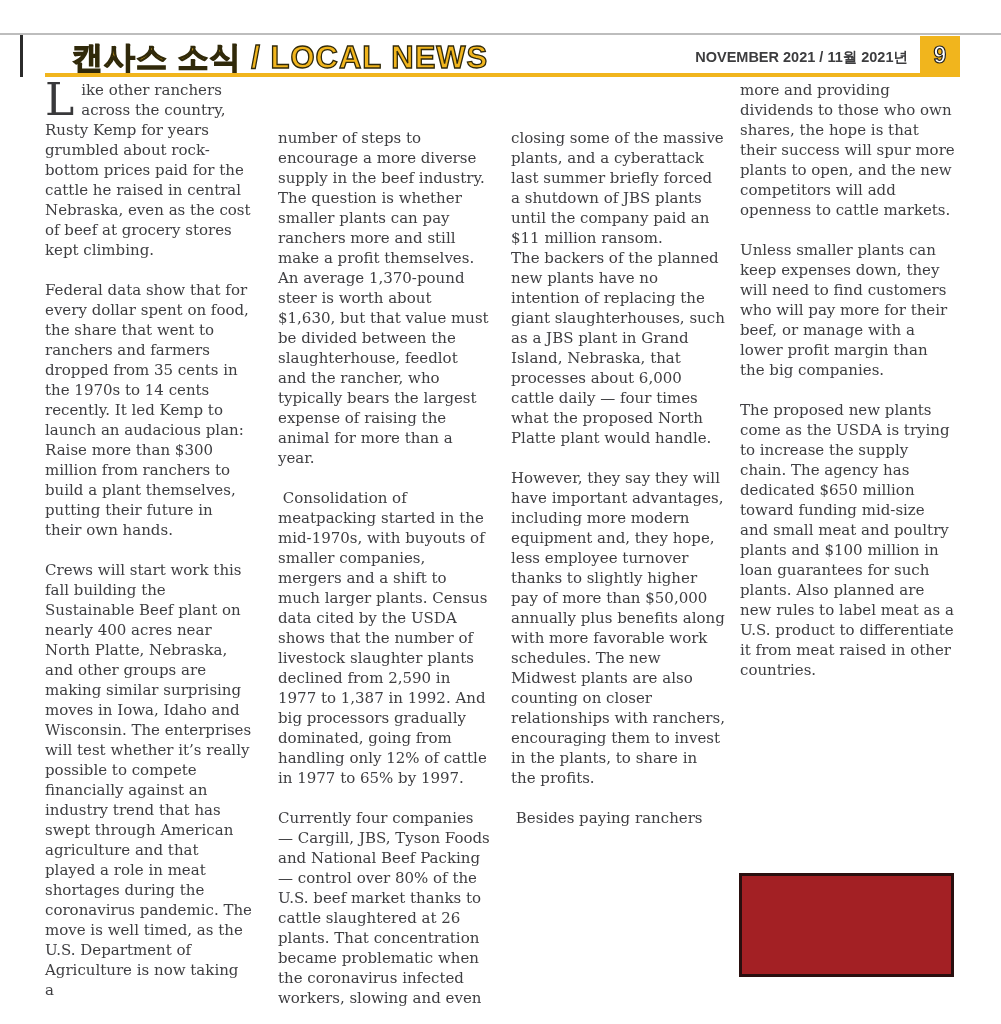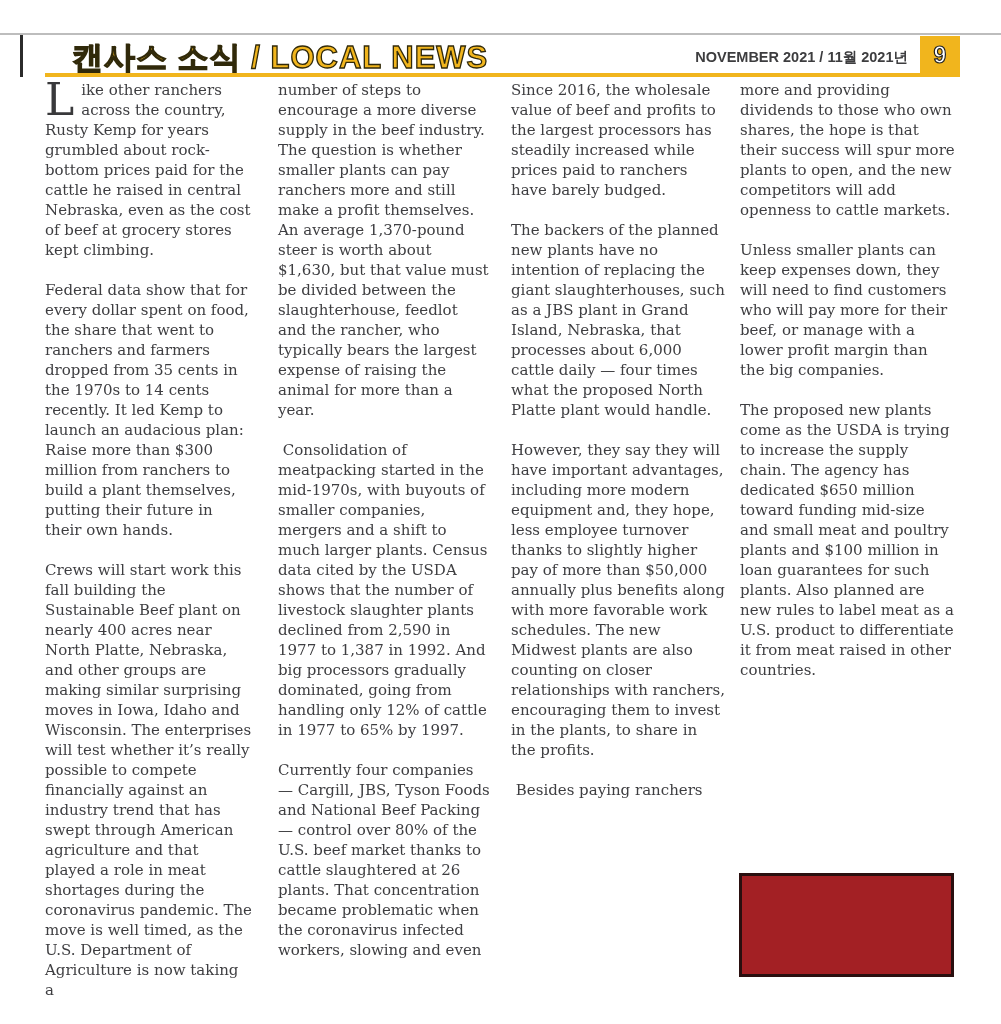--- a/index.html
+++ b/index.html
@@ -46,21 +46,21 @@
     position:absolute; top:80px;
     font-size:15px; line-height:20px;
     color:var(--body_text,#3e3e41);
     text-align:left;
   }
   #col-0 { left:45px;  width:207px; }
   #col-1 { left:278px; width:212px; }
   #col-2 { left:511px; width:214px; }
   #col-3 { left:740px; width:216px; }
   .para { margin:0 0 20px 0; white-space:pre-wrap; }
-  .para.no-gap { margin-bottom:0; }
+  .para.no-gap { margin-bottom:0;margin-top:48px; }
   .dropcap {
     float:left; font-size:44px; line-height:34px;
     padding:3px 7px 0 0; color:#39393b;
   }
   .red-box {
     position:absolute; left:739px; top:873px; width:215px; height:104px;
     background:var(--red_box,#a32024);
     border:3px solid #2a0f0f; box-sizing:border-box;
   }
 </style>
@@ -85,21 +85,21 @@
         <p class="para">Federal data show that for every dollar spent on food, the share that went to ranchers and farmers dropped from 35 cents in the 1970s to 14 cents recently. It led Kemp to launch an audacious plan: Raise more than $300 million from ranchers to build a plant themselves, putting their future in their own hands.</p>
         <p class="para">Crews will start work this fall building the Sustainable Beef plant on nearly 400 acres near North Platte, Nebraska, and other groups are making similar surprising moves in Iowa, Idaho and Wisconsin. The enterprises will test whether it’s really possible to compete financially against an industry trend that has swept through American agriculture and that played a role in meat shortages during the coronavirus pandemic. The move is well timed, as the U.S. Department of Agriculture is now taking a</p>
       </div>
     <div class="col" id="col-1">
         <p class="para no-gap">number of steps to encourage a more diverse supply in the beef industry.</p>
         <p class="para">The question is whether smaller plants can pay ranchers more and still make a profit themselves. An average 1,370-pound steer is worth about $1,630, but that value must be divided between the slaughterhouse, feedlot and the rancher, who typically bears the largest expense of raising the animal for more than a year.</p>
         <p class="para"> Consolidation of meatpacking started in the mid-1970s, with buyouts of smaller companies, mergers and a shift to much larger plants. Census data cited by the USDA shows that the number of livestock slaughter plants declined from 2,590 in 1977 to 1,387 in 1992. And big processors gradually dominated, going from handling only 12% of cattle in 1977 to 65% by 1997.</p>
         <p class="para">Currently four companies — Cargill, JBS, Tyson Foods and National Beef Packing — control over 80% of the U.S. beef market thanks to cattle slaughtered at 26 plants. That concentration became problematic when the coronavirus infected workers, slowing and even</p>
       </div>
     <div class="col" id="col-2">
-        <p class="para">Since 2016, the wholesale value of beef and profits to the largest processors has steadily increased while prices paid to ranchers have barely budged.</p>
+        <p class="para no-gap">closing some of the massive plants, and a cyberattack last summer briefly forced a shutdown of JBS plants until the company paid an $11 million ransom.</p>
         <p class="para">The backers of the planned new plants have no intention of replacing the giant slaughterhouses, such as a JBS plant in Grand Island, Nebraska, that processes about 6,000 cattle daily — four times what the proposed North Platte plant would handle.</p>
         <p class="para">However, they say they will have important advantages, including more modern equipment and, they hope, less employee turnover thanks to slightly higher pay of more than $50,000 annually plus benefits along with more favorable work schedules. The new Midwest plants are also counting on closer relationships with ranchers, encouraging them to invest in the plants, to share in the profits.</p>
         <p class="para"> Besides paying ranchers</p>
       </div>
     <div class="col" id="col-3">
         <p class="para">more and providing dividends to those who own shares, the hope is that their success will spur more plants to open, and the new competitors will add openness to cattle markets.</p>
         <p class="para">Unless smaller plants can keep expenses down, they will need to find customers who will pay more for their beef, or manage with a lower profit margin than the big companies.</p>
         <p class="para">The proposed new plants come as the USDA is trying to increase the supply chain. The agency has dedicated $650 million toward funding mid-size and small meat and poultry plants and $100 million in loan guarantees for such plants. Also planned are new rules to label meat as a U.S. product to differentiate it from meat raised in other countries.</p>
       </div>
   </div>

